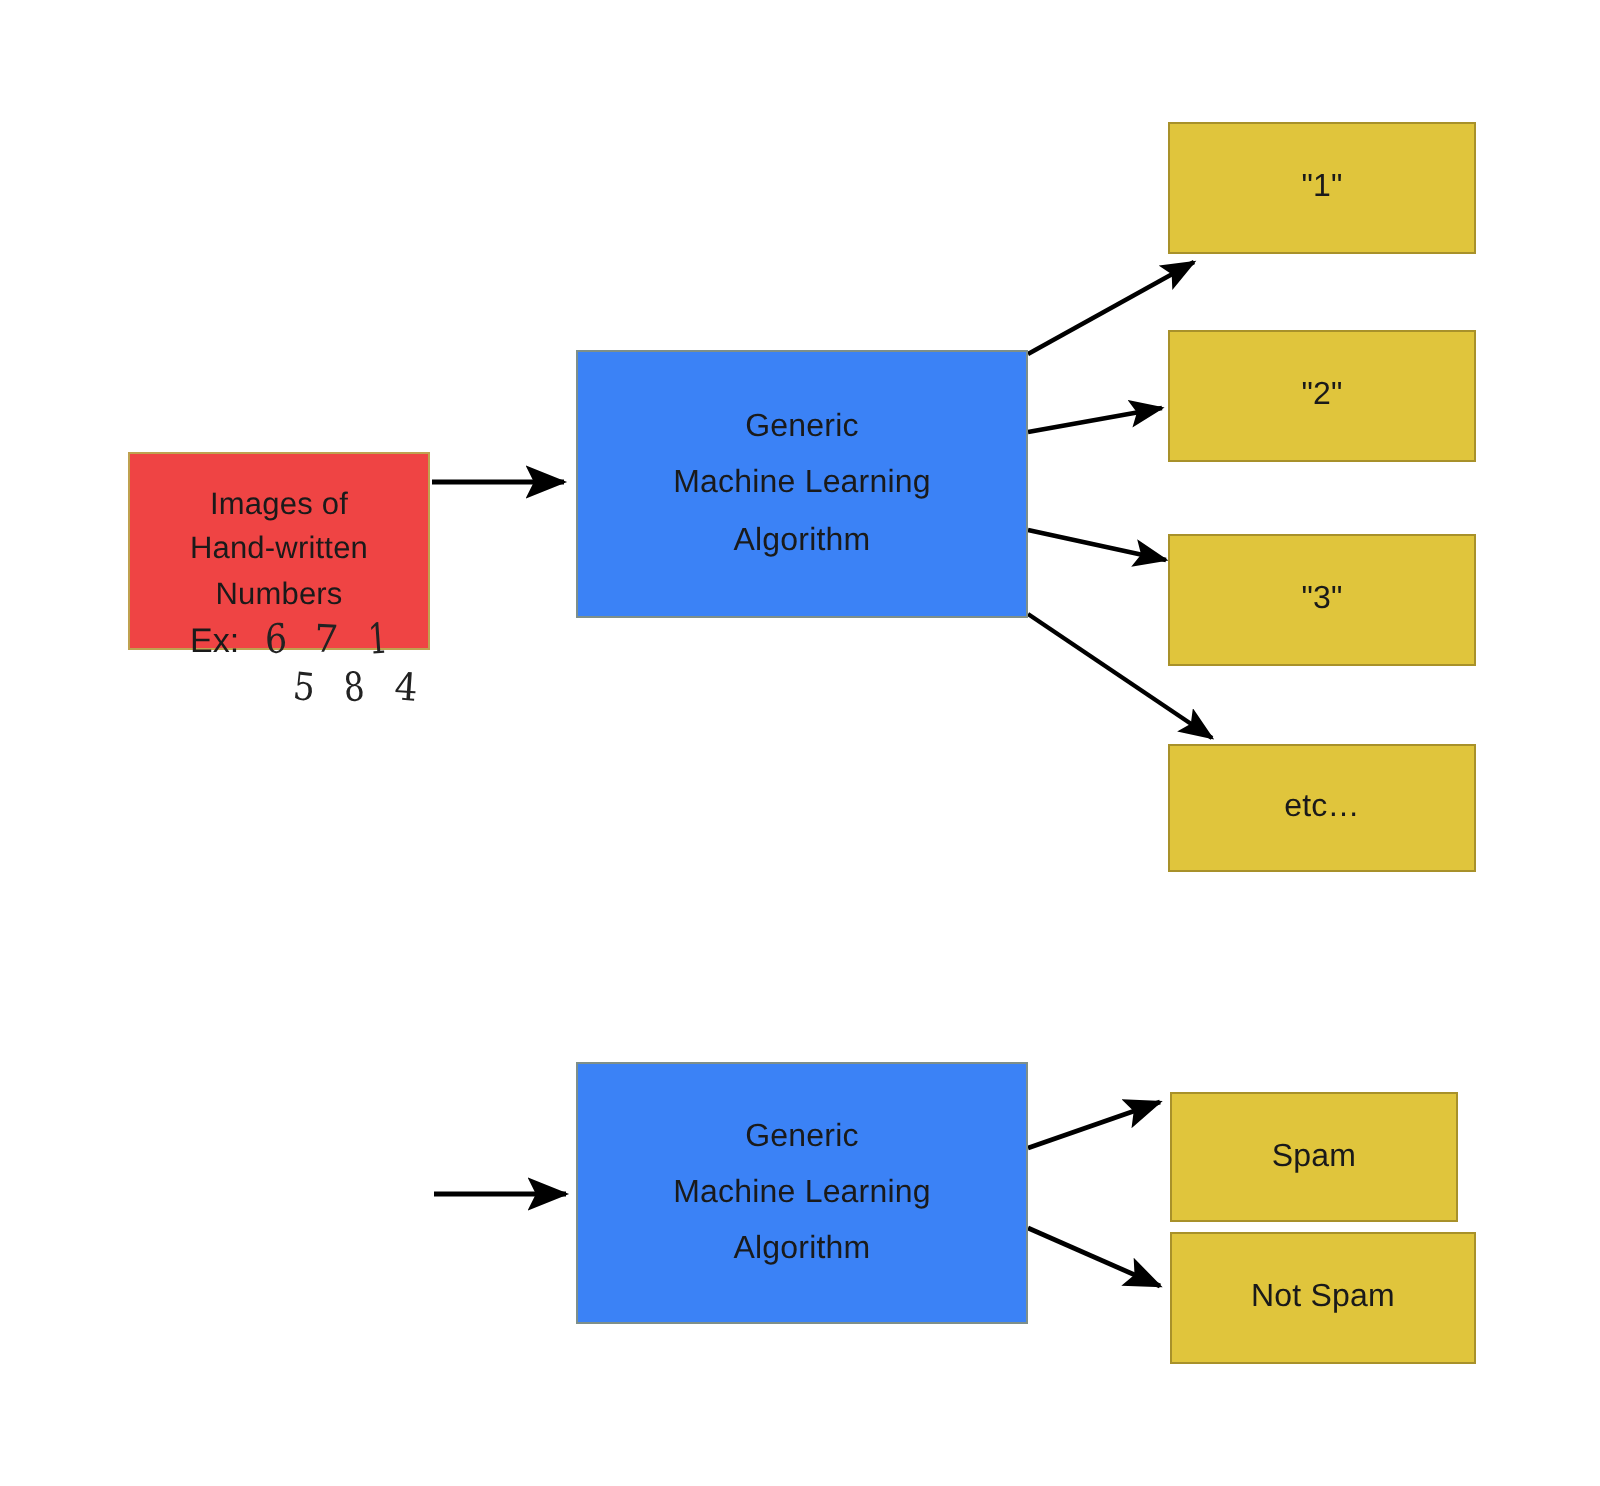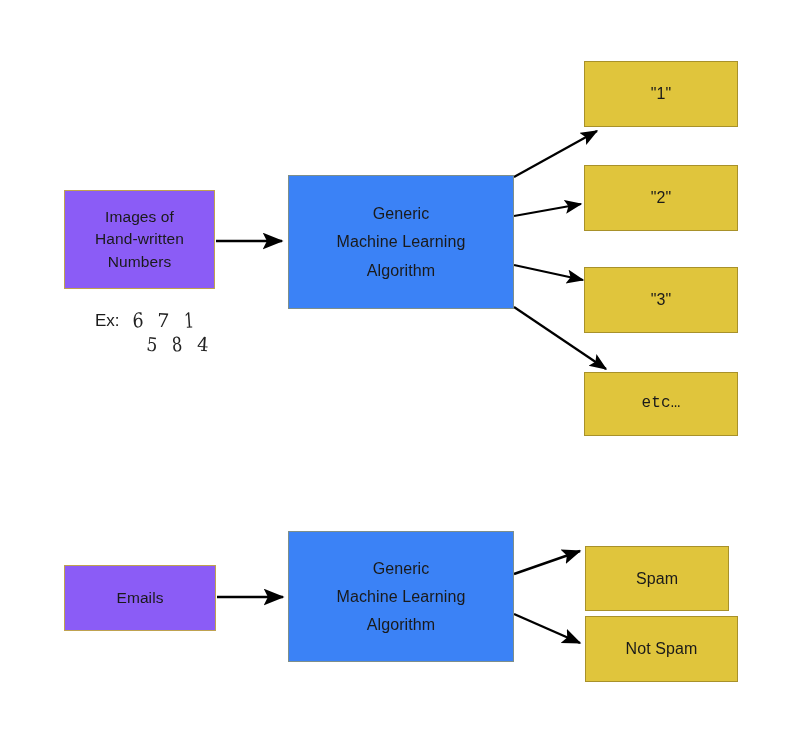--- a/index.html
+++ b/index.html
@@ -23,23 +23,24 @@
     display: flex;
     flex-direction: column;
     align-items: center;
     justify-content: center;
     text-align: center;
     color: #1a1a1a;
     line-height: 1.32;
     letter-spacing: 0.1px;
   }
   .node-input {
-    background: #8b5cf6;
+    background: #ef4444;
     border: 1.5px solid #bfa250;
     font-size: 15.5px;
+    margin-top: 36px;
   }
   .node-process {
     background: #3b82f6;
     border: 1.5px solid #7e8f8a;
     font-size: 16px;
   }
   .node-output {
     background: #e0c53c;
     border: 1.5px solid #a8912a;
     font-size: 16px;
@@ -146,27 +147,24 @@
 
   <div class="node node-output" style="left:584px; top:61px; width:154px; height:66px;">
     <span class="node-line">"1"</span>
   </div>
   <div class="node node-output" style="left:584px; top:165px; width:154px; height:66px;">
     <span class="node-line">"2"</span>
   </div>
   <div class="node node-output" style="left:584px; top:267px; width:154px; height:66px;">
     <span class="node-line">"3"</span>
   </div>
-  <div class="node node-output" style="left:584px; top:372px; width:154px; height:64px;font-family:Liberation Mono, monospace;">
+  <div class="node node-output" style="left:584px; top:372px; width:154px; height:64px;">
     <span class="node-line">etc…</span>
   </div>
 
-  <div class="node node-input" style="left:64px; top:565px; width:152px; height:66px;">
-    <span class="node-line">Emails</span>
-  </div>
 
   <div class="node node-process" style="left:288px; top:531px; width:226px; height:131px;">
     <span class="node-line">Generic</span>
     <span class="node-line">Machine Learning</span>
     <span class="node-line">Algorithm</span>
   </div>
 
   <div class="node node-output" style="left:585px; top:514px; width:144px; height:65px;margin-top:32px;">
     <span class="node-line">Spam</span>
   </div>

